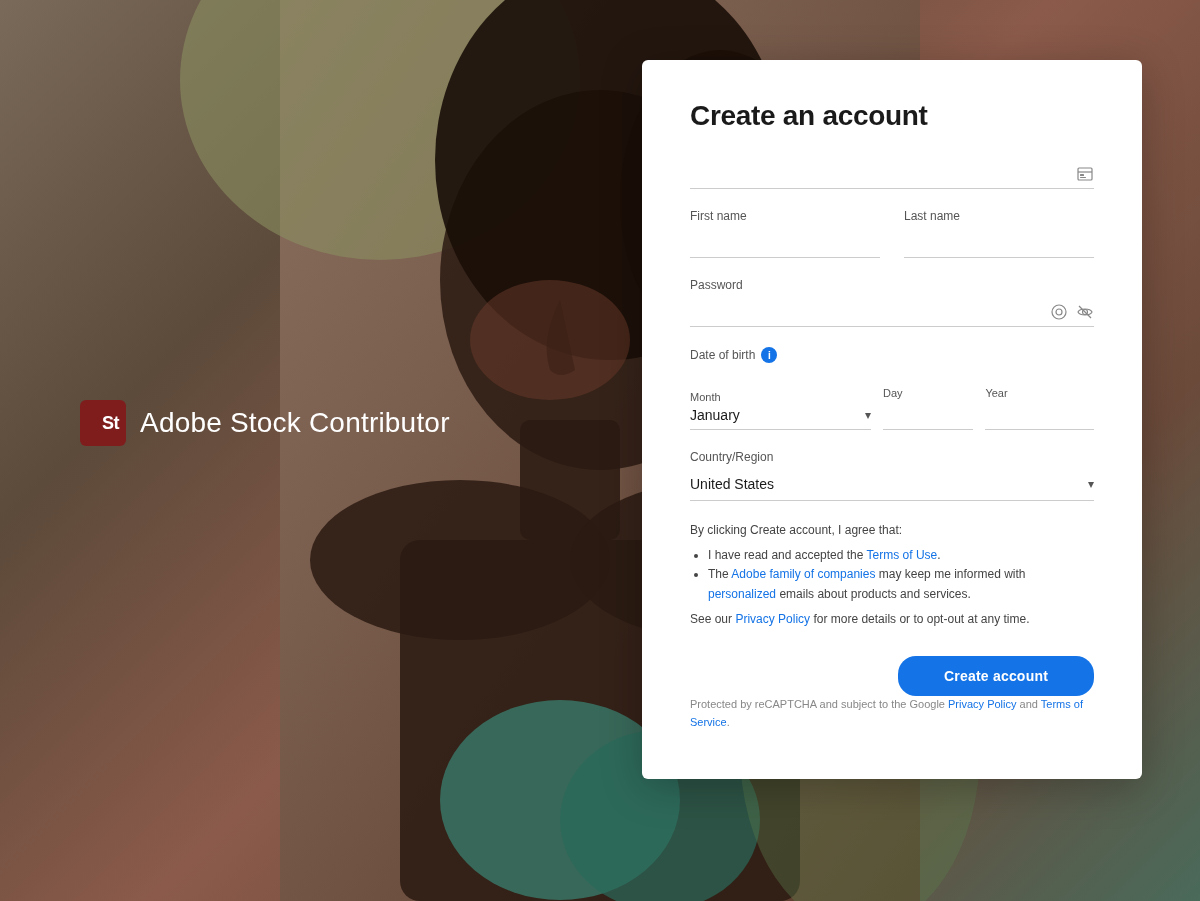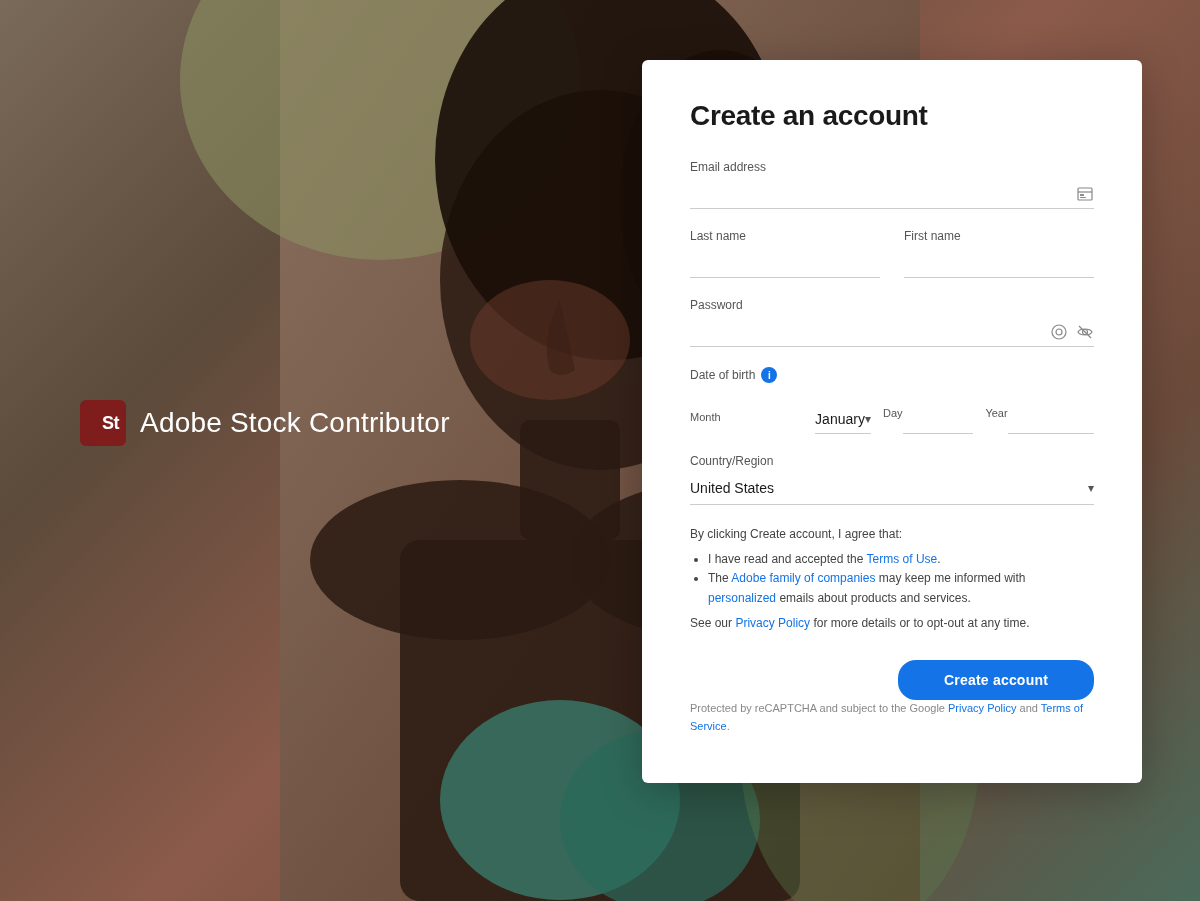--- a/index.html
+++ b/index.html
@@ -156,22 +156,21 @@
     }
 
     .dob-row {
       display: flex;
       gap: 12px;
       align-items: flex-end;
     }
 
     .dob-col {
       display: flex;
-      flex-direction: row;
-      justify-content: space-between;
+      flex-direction: column;
     }
 
     .dob-col-month { flex: 2; }
     .dob-col-day { flex: 1; }
     .dob-col-year { flex: 1.2; }
 
     .dob-sub-label {
       font-size: 11px;
       color: #555;
       margin-bottom: 4px;
@@ -329,41 +328,40 @@
   <div class="logo-icon">
     <span>St</span>
   </div>
   <span class="logo-text">Adobe Stock Contributor</span>
 </div>
 
 <div class="form-panel">
   <h1 class="form-title">Create an account</h1>
 
   <div class="form-group">
-    <label class="form-label">Email address</label>
     <div class="input-with-icon">
       <input type="email" class="form-input" placeholder="" style="">
       <div class="input-icon-right">
         <svg viewBox="0 0 18 18" fill="none" xmlns="http://www.w3.org/2000/svg">
           <rect x="2" y="3" width="14" height="12" rx="1" stroke="#888" stroke-width="1.2" fill="none"></rect>
           <line x1="2" y1="7" x2="16" y2="7" stroke="#888" stroke-width="1.2"></line>
           <rect x="4" y="9" width="4" height="2" rx="0.5" fill="#888"></rect>
           <rect x="4" y="12" width="6" height="1" rx="0.5" fill="#888"></rect>
         </svg>
       </div>
     </div>
   </div>
 
   <div class="input-row">
     <div class="form-group">
+      <label class="form-label">First name</label>
+      <input type="text" class="form-input" style="">
+    </div>
+    <div class="form-group">
       <label class="form-label">Last name</label>
-      <input type="text" class="form-input" style="">
-    </div>
-    <div class="form-group">
-      <label class="form-label">First name</label>
       <input type="text" class="form-input" style="">
     </div>
   </div>
 
   <div class="form-group">
     <label class="form-label">Password</label>
     <div class="input-with-icon">
       <input type="password" class="form-input" style="">
       <div class="input-icon-right">
         <svg viewBox="0 0 18 18" fill="none" xmlns="http://www.w3.org/2000/svg">

